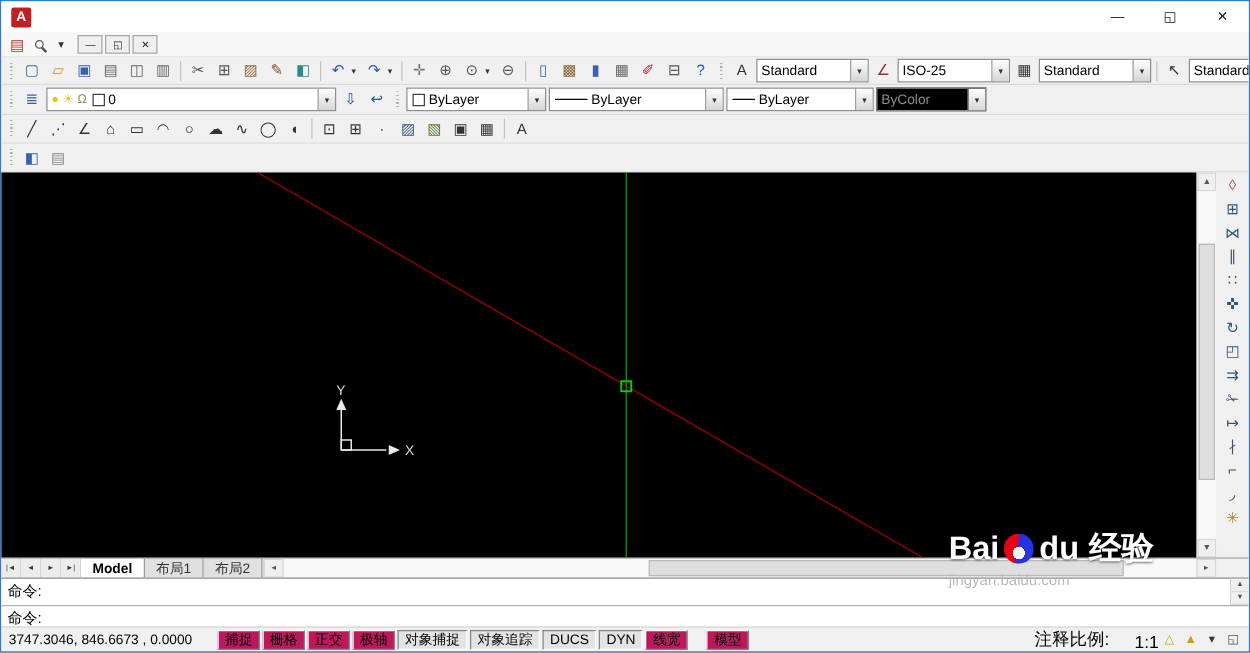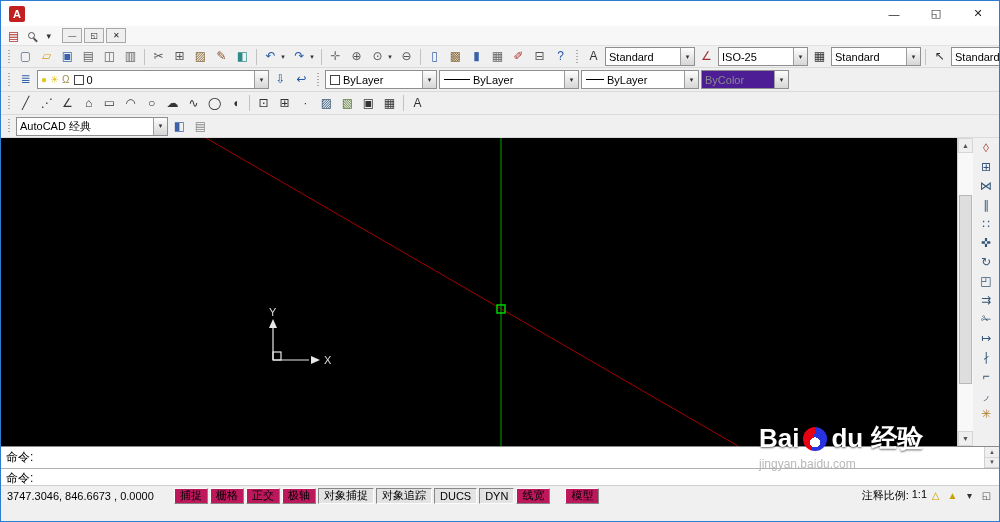--- a/index.html
+++ b/index.html
@@ -33,21 +33,21 @@
   .tb-row1{height:22px}.tb-row2{height:24px}.tb-row3{height:23px}.tb-row4{height:23px}
   .tb-items{display:flex;align-items:center;height:100%}
   .grip{width:4px;height:14px;margin:0 4px;background-image:repeating-linear-gradient(to bottom,#adadad 0 1px,transparent 1px 3px);background-size:2px 100%;background-repeat:no-repeat;background-position:center;flex-shrink:0}
   .tb-btn{height:19px;display:flex;align-items:center;justify-content:center;padding:0 1px;border:1px solid transparent;flex-shrink:0}
   .glyph{width:17px;text-align:center;font-size:12px;line-height:17px}
   .dd{font-size:7px;color:#333;width:8px;text-align:center}
   .tb-sep{width:1px;height:16px;background:#c2c2c2;margin:0 3px;flex-shrink:0}
   .combo{height:19px;background:#fff;border:1px solid #8f8f8f;display:inline-flex;align-items:center;margin:0 1px;overflow:hidden;flex-shrink:0}
   .combo-text{padding:0 3px;font-size:11px;white-space:nowrap;overflow:hidden;flex:1}
   .combo-arrow{width:14px;height:100%;background:linear-gradient(#fdfdfd,#d6d6d6);border-left:1px solid #9d9d9d;display:flex;align-items:center;justify-content:center;font-size:7px;color:#333;flex:0 0 14px;margin-left:auto}
-  .combo.disabled{background:#4c1d95}
+  .combo.disabled{background:#000000}
   .combo.disabled .combo-text{color:#8a8a8a}
   .layer-combo{width:232px}
   .mini-ic{font-size:10px;margin-left:3px;line-height:1}
   .swatch{width:10px;height:10px;border:1px solid #444;background:#fff;margin-left:4px;flex:0 0 10px}
   .c-combo{width:112px}.lt-combo{width:140px}.lw-combo{width:118px}.ps-combo{width:88px}
   .line-sample{height:1px;background:#000;margin-left:4px;flex-shrink:0}
   .ls-long{width:26px}.ls-short{width:18px}
   .ws-combo{width:152px}
 
   
@@ -79,21 +79,21 @@
   .cmd-scroll{position:absolute;right:0;top:0;width:15px;height:21px;display:flex;flex-direction:column;border-left:1px solid #d0d0d0}
   .cmd-scroll span{flex:1;display:flex;align-items:center;justify-content:center;font-size:6px;color:#555;background:#efefef;border-bottom:1px solid #d6d6d6}
 
   
   .statusbar{height:20px;display:flex;align-items:center;background:#f0f0f0;border-top:1px solid #cfcfcf;padding:0 4px}
   .coords{width:168px;font-size:11px;padding:0 2px;white-space:nowrap}
   .toggle{height:16px;padding:0 5px;display:flex;align-items:center;font-size:11px;background:#be185d;border:1px solid;border-color:#fdfdfd #868686 #868686 #fdfdfd;margin:0 1px;white-space:nowrap}
   .toggle.active{border-color:#868686 #fdfdfd #fdfdfd #868686;background:#e3e3e3}
   .toggle.gap{margin-left:14px}
   .sb-spacer{flex:1}
-  .anno{font-size:11px;display:flex;align-items:flex-start;gap:3px;white-space:nowrap}
+  .anno{font-size:14px;display:flex;align-items:flex-end;gap:20px;white-space:nowrap}
   .tray-ic{width:17px;text-align:center;font-size:10px;line-height:1}
 
   
   .watermark{position:absolute;left:758px;top:420px;z-index:10;text-align:left;pointer-events:none}
   .wm-line1{display:flex;align-items:center;justify-content:center;gap:2px;color:#fff;font-weight:bold;font-size:26px;text-shadow:0 1px 2px rgba(0,0,0,.6)}
   .wm-logo{width:24px;height:24px;border-radius:50%;background:radial-gradient(circle at 50% 64%,#fff 0 5px,rgba(255,255,255,0) 5px),linear-gradient(100deg,#e60012 0 45%,#2932e1 45% 100%);margin:0 2px}
   .wm-cn{margin-left:6px}
   .wm-line2{color:#b9b9b9;font-size:12px;margin-top:1px}
 </style>
 </head>
@@ -406,24 +406,20 @@
         </span>
       <span class="tb-sep"></span>
         <span class="tb-btn">
           <span class="glyph" style="color: rgb(51, 51, 51);">A</span>
         </span>
       </div>
   </div>
 
   <div class="toolbar tb-row4">
     <div class="grip"></div>
-    <span class="combo ws-combo">
-      <span class="combo-text">AutoCAD 经典</span>
-      <span class="combo-arrow">▾</span>
-    </span>
     <span class="tb-btn">
       <span class="glyph" style="color:#3a62a8">◧</span>
     </span>
     <span class="tb-btn">
       <span class="glyph" style="color:#888888">▤</span>
     </span>
   </div>
 
   <div class="main">
     <div class="canvas">
@@ -506,20 +502,43 @@
         <span class="tb-btn">
           <span class="glyph" style="color: rgb(51, 85, 119);">◞</span>
         </span>
 
         <span class="tb-btn">
           <span class="glyph" style="color: rgb(176, 128, 48);">✳</span>
         </span>
       </div>
   </div>
 
+  <div class="tabrow">
+    <div class="tab-nav" style="display:flex">
+
+    <span class="tab-nav-btn">|◄</span>
+        <span class="tab-nav-btn">◄</span>
+        <span class="tab-nav-btn">►</span>
+        <span class="tab-nav-btn">►|</span>
+      </div>
+    <div style="display:flex">
+
+    <span class="tab active">Model</span>
+        <span class="tab">布局1</span>
+        <span class="tab">布局2</span>
+      </div>
+    <div class="hscroll">
+      <span class="h-arrow">◄</span>
+      <div class="htrack">
+        <div class="hthumb"></div>
+      </div>
+      <span class="h-arrow">►</span>
+    </div>
+    <div class="tabrow-filler"></div>
+  </div>
 
   <div class="cmdwin">
     <div class="cmd-history">
       <span>命令:</span>
     </div>
     <div class="cmd-prompt-row">
       <span>命令:</span>
     </div>
     <div class="cmd-scroll">
       <span>▲</span>

